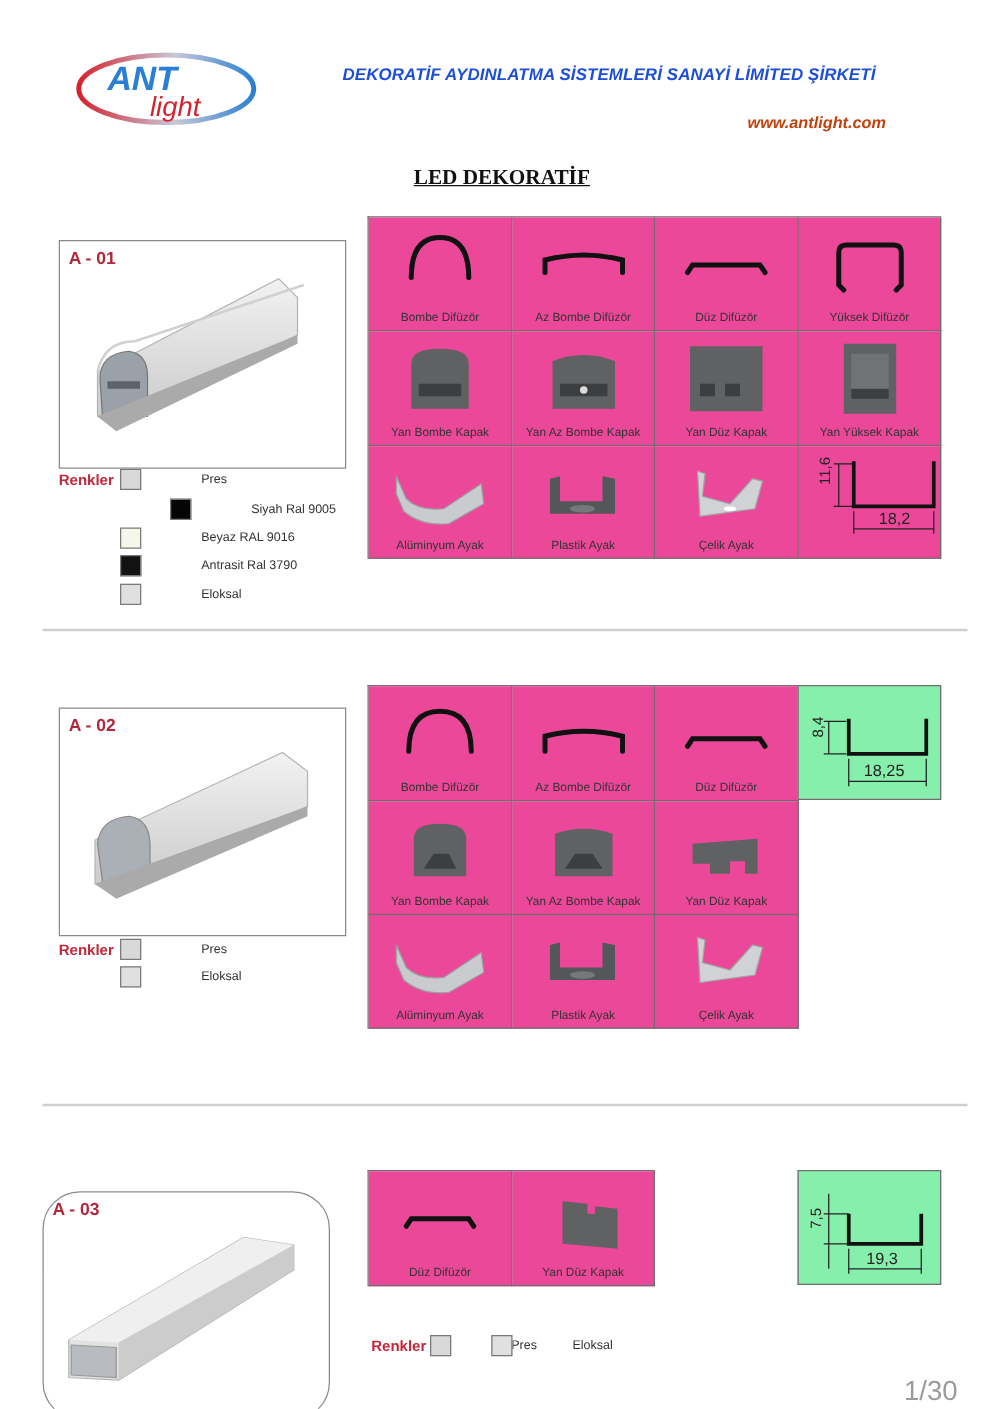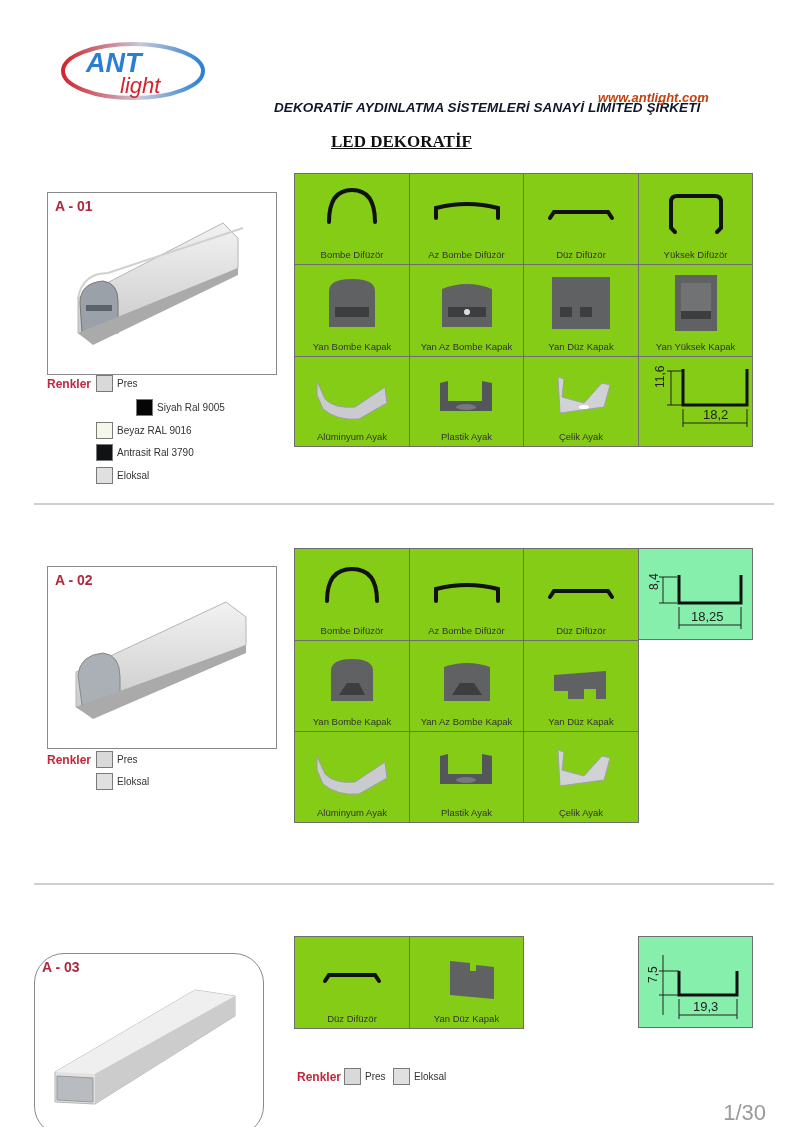--- a/index.html
+++ b/index.html
@@ -3,38 +3,38 @@
 <meta charset="utf-8">
 <style>
   * { box-sizing: border-box; margin: 0; padding: 0; }
   html, body { width: 800px; height: 1127px; background: #ffffff; overflow: hidden; }
   body { position: relative; font-family: "Liberation Sans", sans-serif; color: #222; }
 
   .abs { position: absolute; }
 
   
   .logo { left: 58px; top: 38px; width: 150px; height: 66px; }
-  .company { left: 274px; top: 52px; font-size: 13.5px; font-weight: bold; font-style: italic; color: #0f172a; letter-spacing: 0.1px; white-space: nowrap; margin-top: 48px; }
+  .company { left: 274px; top: 52px; font-size: 13.5px; font-weight: bold; font-style: italic; color: #1d4ed8; letter-spacing: 0.1px; white-space: nowrap; }
   .website { left: 598px; top: 90px; font-size: 13px; font-weight: bold; font-style: italic; color: #c2410c; }
   .page-title { left: 331px; top: 132px; font-family: "Liberation Serif", serif; font-size: 17px; font-weight: bold; text-decoration: underline; color: #111; }
 
   
   .prod-box { border: 1.5px solid #8a8a8a; background: #fff; margin-top: 17px; }
   .prod-code { position: absolute; left: 7px; top: 5px; font-size: 14px; font-weight: bold; color: #b0283b; }
   .prod-box svg { position: absolute; left: 0; top: 0; }
 
   
   .grid { display: grid; border-left: 1.5px solid #6e6e6e; border-top: 1.5px solid #6e6e6e; }
-  .cell { position: relative; border-right: 1.5px solid #6e6e6e; border-bottom: 1.5px solid #6e6e6e; background: #84cc16; }
+  .cell { position: relative; border-right: 1.5px solid #6e6e6e; border-bottom: 1.5px solid #6e6e6e; background: #ec4899; }
   .cell-label { position: absolute; left: 0; right: 0; bottom: 4px; text-align: center; font-size: 9.5px; color: #333; white-space: nowrap; }
   .cell svg { position: absolute; left: 0; top: 0; }
 
   
   .renk-label { font-size: 12px; font-weight: bold; color: #c0283b; }
-  .swatch-row { position: absolute; display: flex; align-items: center; }
+  .swatch-row { position: absolute; display: flex; align-items: center; gap: 44px; }
   .swatch { width: 17px; height: 17px; border: 1px solid #7a7a7a; margin-right: 4px; }
   .swatch-text { font-size: 10px; color: #333; }
 
   .divider { left: 34px; width: 740px; height: 2px; background: #cfcfcf; }
 
   .dim-box { border: 1.5px solid #6e6e6e; background: #86efac; }
   .dim-box svg { position: absolute; left: 0; top: 0; }
 
   .page-num { right: 34px; top: 1100px; font-size: 22px; color: #9a9a9a; }
 </style>

